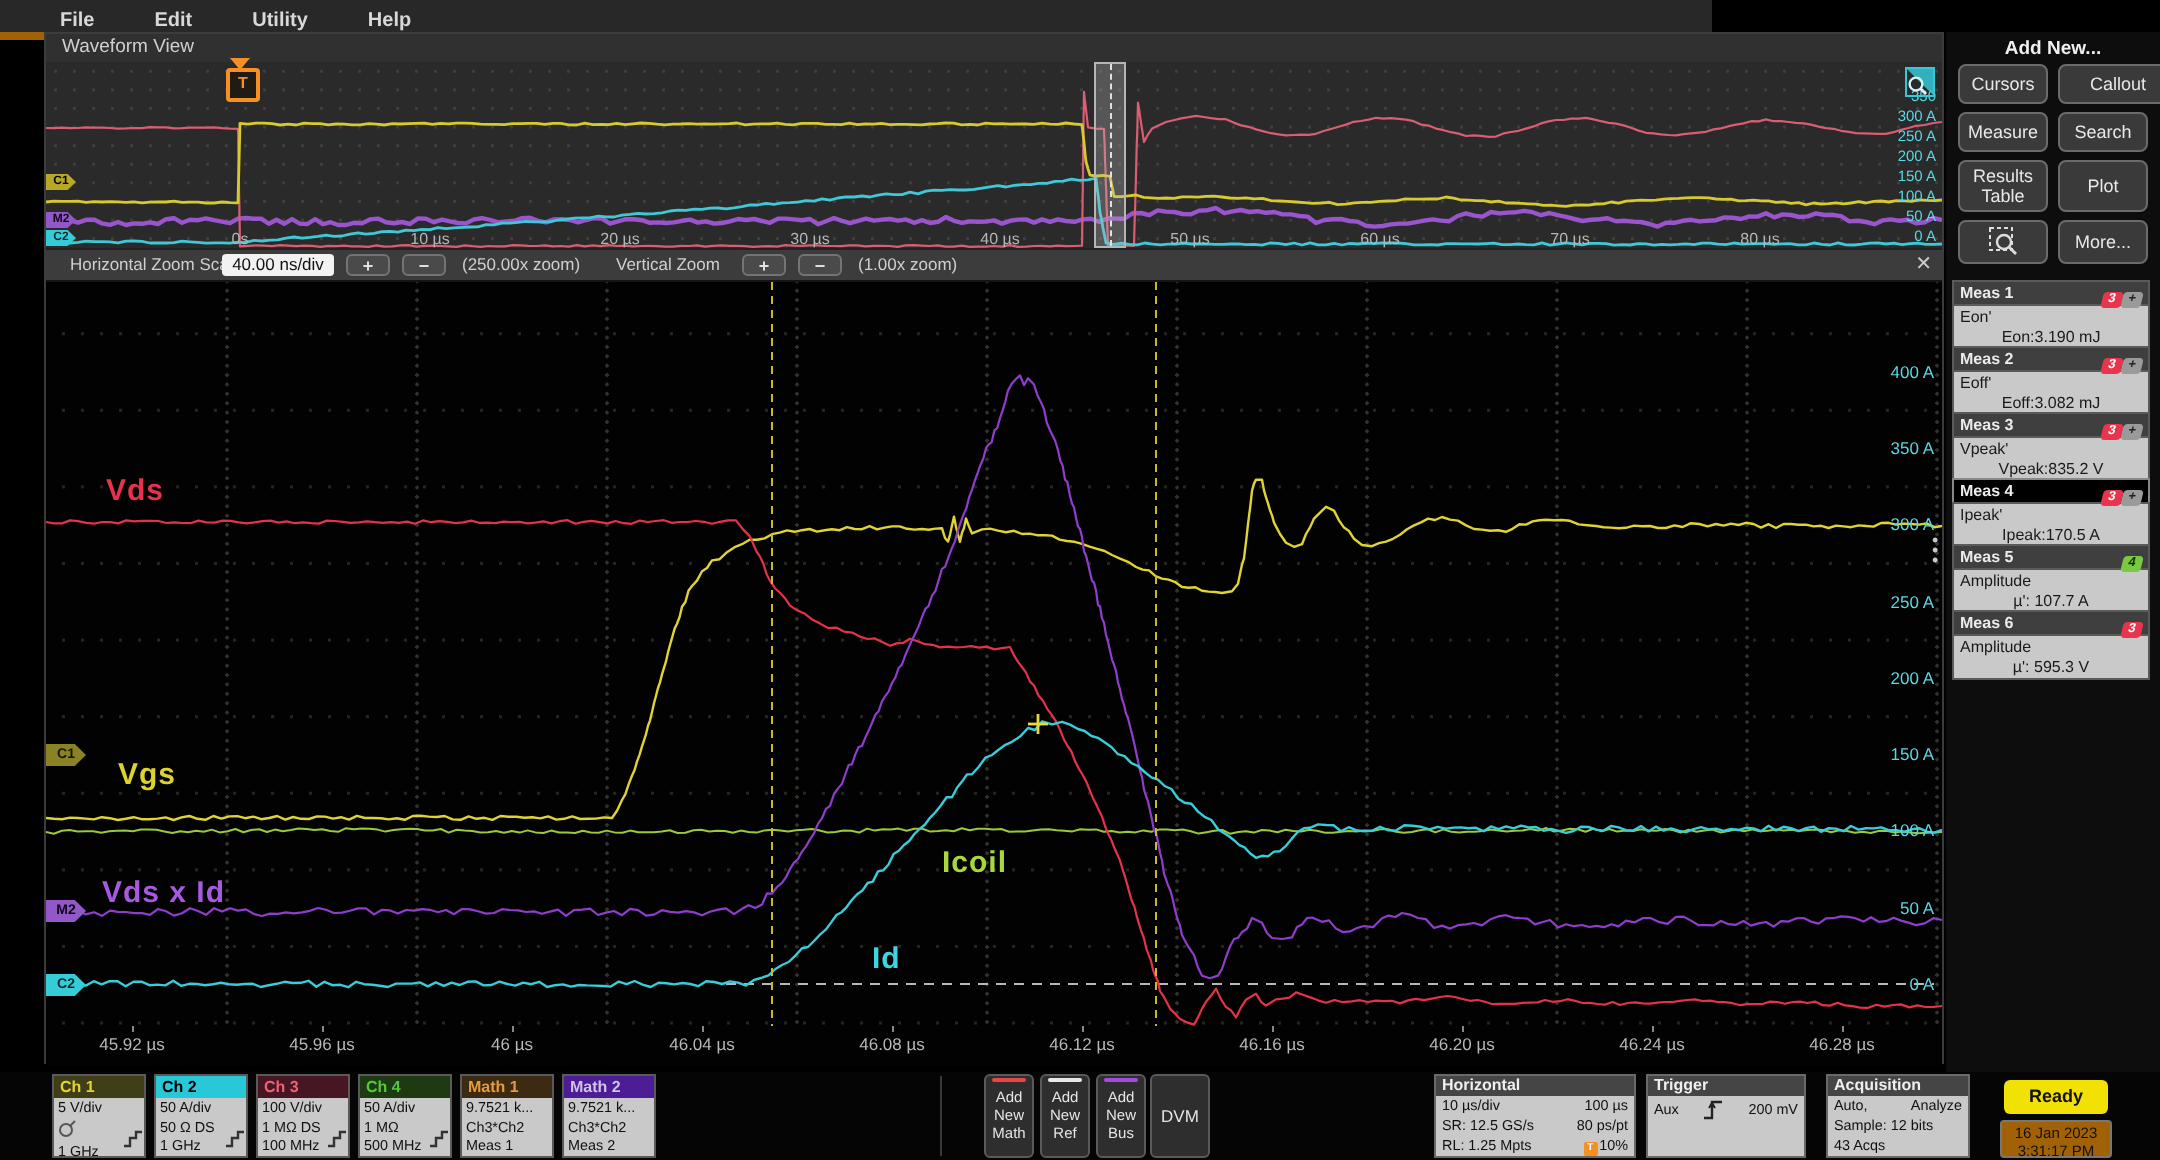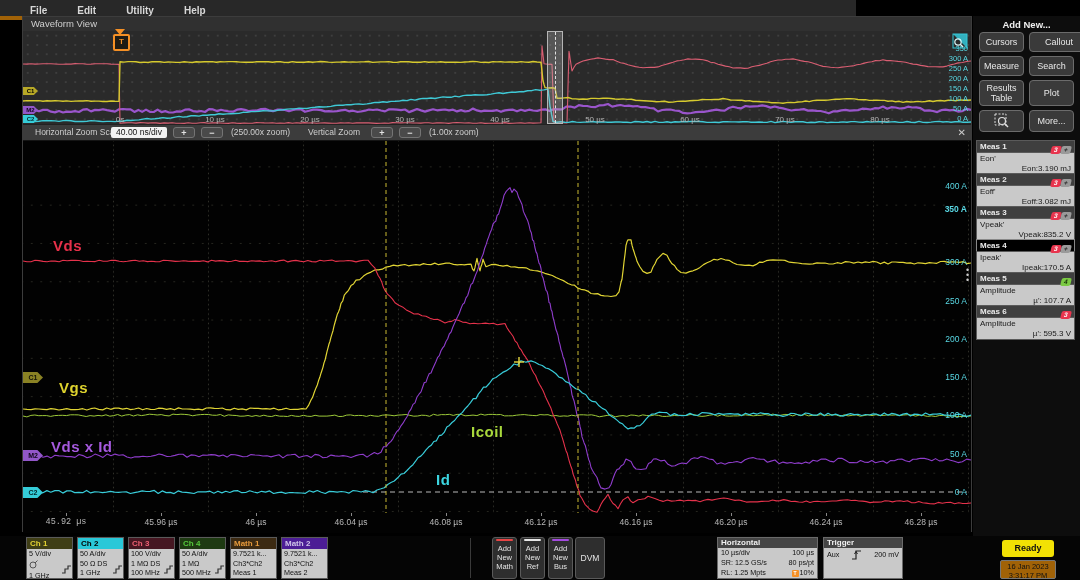--- a/index.html
+++ b/index.html
@@ -61,21 +61,21 @@
     display:flex;align-items:center;justify-content:space-between;padding:0 3px;}
   .meas-head.selected{background:#000;border-color:#888;}
   .meas-name{color:#ececec;font-size:8px;font-weight:bold;}
   .pill{display:inline-block;height:8px;line-height:8px;font-size:6.5px;font-weight:bold;padding:0 3px;
     border-radius:2px;transform:skewX(-14deg);margin-left:1px;text-align:center;}
   .pill-red{background:#e8354e;color:#fff;}
   .pill-gray{background:#9a9a9a;color:#222;}
   .pill-green{background:#7ac943;color:#143005;}
   .meas-body{background:#c9c9c9;border:1px solid #5a5a5a;box-sizing:border-box;padding:1px 3px;height:23px;}
   .meas-line1{color:#1a1a1a;font-size:8px;line-height:10px;}
-  .meas-line2{color:#1a1a1a;font-size:8px;line-height:10px;display:flex;justify-content:flex-end;}
+  .meas-line2{color:#1a1a1a;font-size:8px;line-height:10px;display:flex;justify-content:center;}
   
   #bottom-bar{left:0;top:536px;width:1080px;height:44px;background:#050505;}
   .ch-badge{position:absolute;top:1px;width:47px;height:42px;border:1px solid #5a5a5a;box-sizing:border-box;}
   .ch-head{height:11px;font-size:8px;font-weight:bold;line-height:11px;padding-left:3px;}
   .ch-body{position:relative;height:29px;background:#c9c9c9;color:#111;font-size:7.2px;line-height:9.6px;padding-left:2px;}
   .bw-icon{position:absolute;right:1px;bottom:1px;}
   .vdiv{position:absolute;top:2px;width:1px;height:40px;background:#3a3a3a;}
   .add-btn{position:absolute;top:1px;width:25px;height:42px;background:#2e2e2e;border:1px solid #5a5a5a;border-radius:3px;
     color:#e4e4e4;font-size:7.5px;line-height:9px;text-align:center;box-sizing:border-box;padding-top:6px;}
   .add-accent{position:absolute;top:1px;left:3px;right:3px;height:2px;border-radius:1px;}
@@ -178,36 +178,36 @@
           <line x1="491" y1="221" x2="501" y2="221" stroke="#e8d840" stroke-width="1.4"></line>
           <line x1="496" y1="216" x2="496" y2="226" stroke="#e8d840" stroke-width="1.4"></line>
         </svg>
       <div id="mv-overlays">
           <div class="trace-label" style="left: 30px; top: 96px; color: rgb(232, 49, 74); position: absolute;">Vds</div>
           <div class="trace-label" style="left: 36px; top: 238px; color: rgb(222, 211, 46); position: absolute;">Vgs</div>
           <div class="trace-label" style="left: 28px; top: 297px; color: rgb(167, 90, 224); position: absolute;">Vds x Id</div>
           <div class="trace-label" style="left: 448px; top: 282px; color: rgb(168, 216, 60); position: absolute;">Icoil</div>
           <div class="trace-label" style="left: 413px; top: 330px; color: rgb(60, 213, 224); position: absolute;">Id</div>
           <span class="mv-axis-label" style="top: 45px;">400 A</span>
-          <span class="mv-axis-label" style="top: 68px; font-weight: bold;">350 A</span>
+          <span class="mv-axis-label" style="top: 83px;">350 A</span>
           <span class="mv-axis-label" style="top: 121px;">300 A</span>
           <span class="mv-axis-label" style="top: 160px;">250 A</span>
           <span class="mv-axis-label" style="top: 198px;">200 A</span>
           <span class="mv-axis-label" style="top: 236px;">150 A</span>
           <span class="mv-axis-label" style="top: 274px;">100 A</span>
           <span class="mv-axis-label" style="top: 313px;">50 A</span>
           <span class="mv-axis-label" style="top: 351px;">0 A</span>
           <span class="mv-badge b-olive" style="top: 231px;">C1</span>
           <span class="mv-badge b-purple" style="top: 309px;">M2</span>
           <span class="mv-badge b-cyan" style="top: 346px;">C2</span>
         </div>
     </div>
     <div id="time-axis" class="abs">
         <span class="mv-tick" style="left: 43px;"></span>
-        <span class="mv-time-label" style="left: 43px; font-family: Liberation Mono, monospace;">45.92 µs</span>
+        <span class="mv-time-label" style="left: 43px;">45.92 µs</span>
         <span class="mv-tick" style="left: 138px;"></span>
         <span class="mv-time-label" style="left: 138px;">45.96 µs</span>
         <span class="mv-tick" style="left: 233px;"></span>
         <span class="mv-time-label" style="left: 233px;">46 µs</span>
         <span class="mv-tick" style="left: 328px;"></span>
         <span class="mv-time-label" style="left: 328px;">46.04 µs</span>
         <span class="mv-tick" style="left: 423px;"></span>
         <span class="mv-time-label" style="left: 423px;">46.08 µs</span>
         <span class="mv-tick" style="left: 518px;"></span>
         <span class="mv-time-label" style="left: 518px;">46.12 µs</span>
@@ -426,19 +426,32 @@
     <div class="panel-row" style="margin-top:2px">
       <span>Aux</span>
       <svg width="10" height="10">
           <polyline points="0,9 4,9 4,1 9,1" fill="none" stroke="#222" stroke-width="1.2"></polyline>
           <polyline points="2.5,4 4,1.5 5.5,4" fill="none" stroke="#222" stroke-width="1"></polyline>
         </svg>
       <span>200 mV</span>
     </div>
   </div>
 
+  <div id="acq-panel" class="panel">
+    <div class="panel-head">Acquisition</div>
+    <div class="panel-row">
+        <span>Auto,</span>
+        <span>Analyze</span>
+      </div>
+    <div class="panel-row single">
+        <span>Sample: 12 bits</span>
+      </div>
+    <div class="panel-row single">
+        <span>43 Acqs</span>
+      </div>
+  </div>
 </div>
 
 <div id="ready-btn" class="abs">Ready</div>
 <div id="datetime-box" class="abs">
   <span>16 Jan 2023</span><br>
   <span>3:31:17 PM</span>
 </div>
 
 </body></html>

